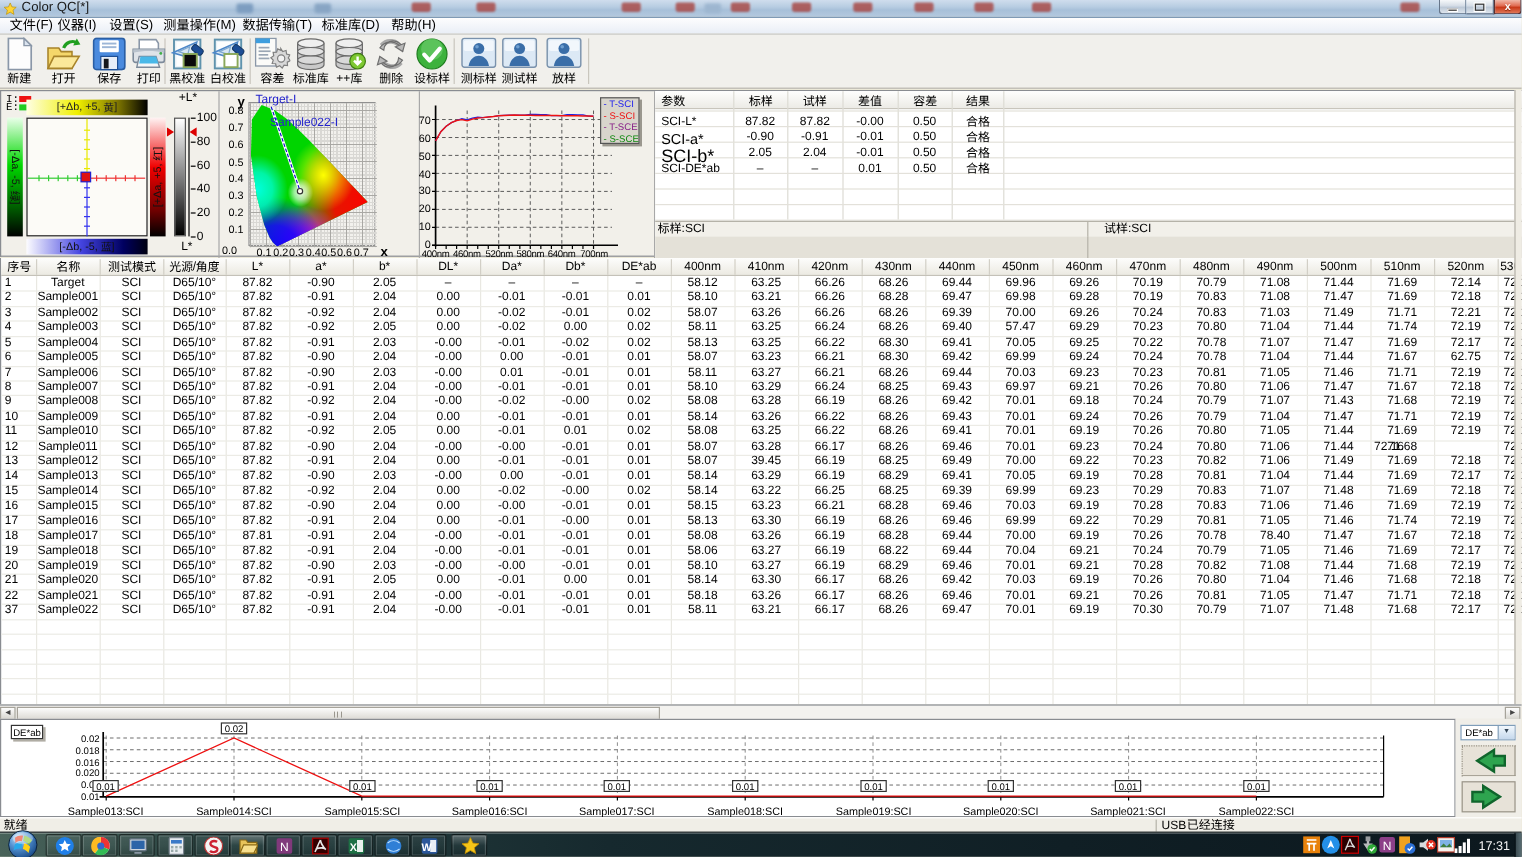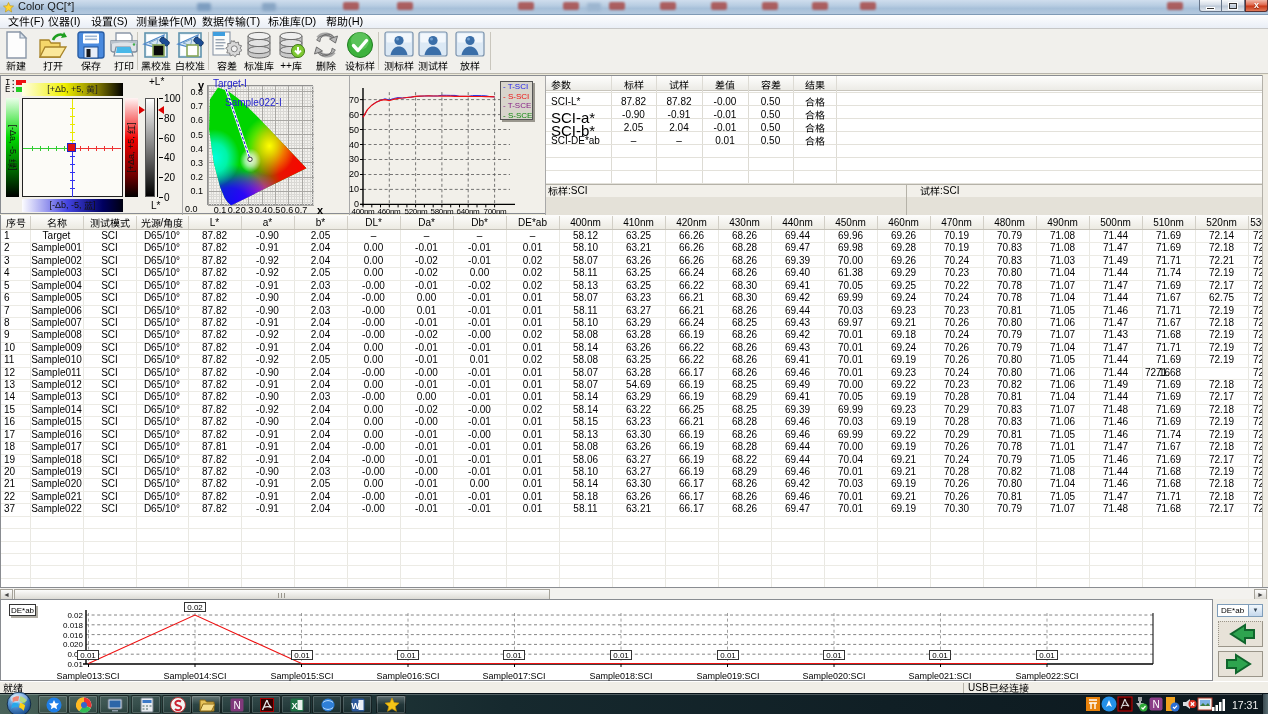--- a/index.html
+++ b/index.html
@@ -618,21 +618,21 @@
 <div class="ab" style="left:0;top:107px;width:723px;height:1px;background:#e3e1da"></div>
 <div class="ab" style="left:5px;top:20px;font-size:10px">SCI-L*</div>
 <div class="ab" style="left:65px;top:20px;width:45px;text-align:center;font-size:10px">87.82</div>
 <div class="ab" style="left:110px;top:20px;width:46px;text-align:center;font-size:10px">87.82</div>
 <div class="ab" style="left:156px;top:20px;width:46px;text-align:center;font-size:10px">-0.00</div>
 <div class="ab" style="left:202px;top:20px;width:45px;text-align:center;font-size:10px">0.50</div>
 <div class="ab" style="left:248px;top:20px;width:42px;text-align:center;font-size:10px"><svg class="zs" style="width:20px;height:10px" viewBox="0 -880 2000 1000">
           <use href="#c5408"></use>
           <use href="#c683c" x="1000"></use>
         </svg></div>
-<div class="ab" style="left:5px;top:33px;font-size:15px">SCI-a*</div>
+<div class="ab" style="left:5px;top:33px;font-size:12px">SCI-a*</div>
 <div class="ab" style="left:65px;top:33px;width:45px;text-align:center;font-size:10px">-0.90</div>
 <div class="ab" style="left:110px;top:33px;width:46px;text-align:center;font-size:10px">-0.91</div>
 <div class="ab" style="left:156px;top:33px;width:46px;text-align:center;font-size:10px">-0.01</div>
 <div class="ab" style="left:202px;top:33px;width:45px;text-align:center;font-size:10px">0.50</div>
 <div class="ab" style="left:248px;top:33px;width:42px;text-align:center;font-size:10px"><svg class="zs" style="width:20px;height:10px" viewBox="0 -880 2000 1000">
           <use href="#c5408"></use>
           <use href="#c683c" x="1000"></use>
         </svg></div>
 <div class="ab" style="left:5px;top:46px;font-size:15px">SCI-b*</div>
 <div class="ab" style="left:65px;top:46px;width:45px;text-align:center;font-size:10px">2.05</div>
@@ -881,21 +881,21 @@
 <div class="cell" style="left:293px;width:53px;line-height:12px">2.05</div>
 <div class="cell" style="left:346px;width:53px;line-height:12px">0.00</div>
 <div class="cell" style="left:399px;width:53px;line-height:12px">-0.02</div>
 <div class="cell" style="left:452px;width:53px;line-height:12px">0.00</div>
 <div class="cell" style="left:505px;width:53px;line-height:12px">0.02</div>
 <div class="cell" style="left:558px;width:53px;line-height:12px">58.11</div>
 <div class="cell" style="left:611px;width:53px;line-height:12px">63.25</div>
 <div class="cell" style="left:664px;width:53px;line-height:12px">66.24</div>
 <div class="cell" style="left:717px;width:53px;line-height:12px">68.26</div>
 <div class="cell" style="left:770px;width:53px;line-height:12px">69.40</div>
-<div class="cell" style="left:823px;width:53px;line-height:12px">61.38</div>
+<div class="cell" style="left:823px;width:53px;line-height:12px">57.47</div>
 <div class="cell" style="left:876px;width:53px;line-height:12px">69.29</div>
 <div class="cell" style="left:929px;width:53px;line-height:12px">70.23</div>
 <div class="cell" style="left:982px;width:53px;line-height:12px">70.80</div>
 <div class="cell" style="left:1035px;width:53px;line-height:12px">71.04</div>
 <div class="cell" style="left:1088px;width:53px;line-height:12px">71.44</div>
 <div class="cell" style="left:1141px;width:53px;line-height:12px">71.74</div>
 <div class="cell" style="left:1194px;width:53px;line-height:12px">72.19</div>
 <div class="ab" style="left:1252px;top:0;width:16px;overflow:hidden">72.1</div>
 </div>
 <div class="ab" style="left:0;top:65px;width:1268px;height:12px;font-size:10px">
@@ -1120,21 +1120,21 @@
 <div class="cell" style="left:82px;width:53px;line-height:12px">SCI</div>
 <div class="cell" style="left:135px;width:52px;line-height:12px">D65/10°</div>
 <div class="cell" style="left:187px;width:53px;line-height:12px">87.82</div>
 <div class="cell" style="left:240px;width:53px;line-height:12px">-0.91</div>
 <div class="cell" style="left:293px;width:53px;line-height:12px">2.04</div>
 <div class="cell" style="left:346px;width:53px;line-height:12px">0.00</div>
 <div class="cell" style="left:399px;width:53px;line-height:12px">-0.01</div>
 <div class="cell" style="left:452px;width:53px;line-height:12px">-0.01</div>
 <div class="cell" style="left:505px;width:53px;line-height:12px">0.01</div>
 <div class="cell" style="left:558px;width:53px;line-height:12px">58.07</div>
-<div class="cell" style="left:611px;width:53px;line-height:12px">54.69</div>
+<div class="cell" style="left:611px;width:53px;line-height:12px">39.45</div>
 <div class="cell" style="left:664px;width:53px;line-height:12px">66.19</div>
 <div class="cell" style="left:717px;width:53px;line-height:12px">68.25</div>
 <div class="cell" style="left:770px;width:53px;line-height:12px">69.49</div>
 <div class="cell" style="left:823px;width:53px;line-height:12px">70.00</div>
 <div class="cell" style="left:876px;width:53px;line-height:12px">69.22</div>
 <div class="cell" style="left:929px;width:53px;line-height:12px">70.23</div>
 <div class="cell" style="left:982px;width:53px;line-height:12px">70.82</div>
 <div class="cell" style="left:1035px;width:53px;line-height:12px">71.06</div>
 <div class="cell" style="left:1088px;width:53px;line-height:12px">71.49</div>
 <div class="cell" style="left:1141px;width:53px;line-height:12px">71.69</div>
@@ -1263,21 +1263,21 @@
 <div class="cell" style="left:505px;width:53px;line-height:12px">0.01</div>
 <div class="cell" style="left:558px;width:53px;line-height:12px">58.08</div>
 <div class="cell" style="left:611px;width:53px;line-height:12px">63.26</div>
 <div class="cell" style="left:664px;width:53px;line-height:12px">66.19</div>
 <div class="cell" style="left:717px;width:53px;line-height:12px">68.28</div>
 <div class="cell" style="left:770px;width:53px;line-height:12px">69.44</div>
 <div class="cell" style="left:823px;width:53px;line-height:12px">70.00</div>
 <div class="cell" style="left:876px;width:53px;line-height:12px">69.19</div>
 <div class="cell" style="left:929px;width:53px;line-height:12px">70.26</div>
 <div class="cell" style="left:982px;width:53px;line-height:12px">70.78</div>
-<div class="cell" style="left:1035px;width:53px;line-height:12px">71.01</div>
+<div class="cell" style="left:1035px;width:53px;line-height:12px">78.40</div>
 <div class="cell" style="left:1088px;width:53px;line-height:12px">71.47</div>
 <div class="cell" style="left:1141px;width:53px;line-height:12px">71.67</div>
 <div class="cell" style="left:1194px;width:53px;line-height:12px">72.18</div>
 <div class="ab" style="left:1252px;top:0;width:16px;overflow:hidden">72.1</div>
 </div>
 <div class="ab" style="left:0;top:239px;width:1268px;height:12px;font-size:10px">
 <div class="ab" style="left:3px;top:0">19</div>
 <div class="cell" style="left:29px;width:53px;line-height:12px">Sample018</div>
 <div class="cell" style="left:82px;width:53px;line-height:12px">SCI</div>
 <div class="cell" style="left:135px;width:52px;line-height:12px">D65/10°</div>

